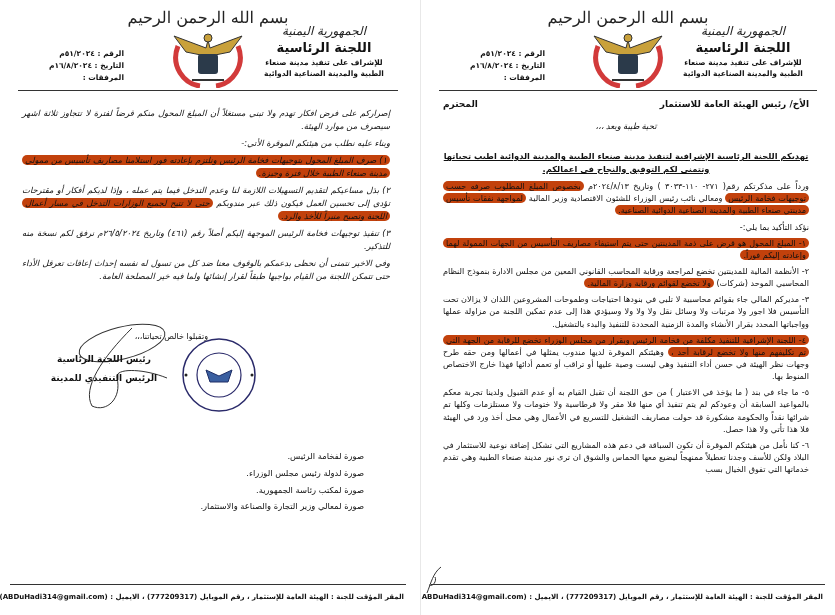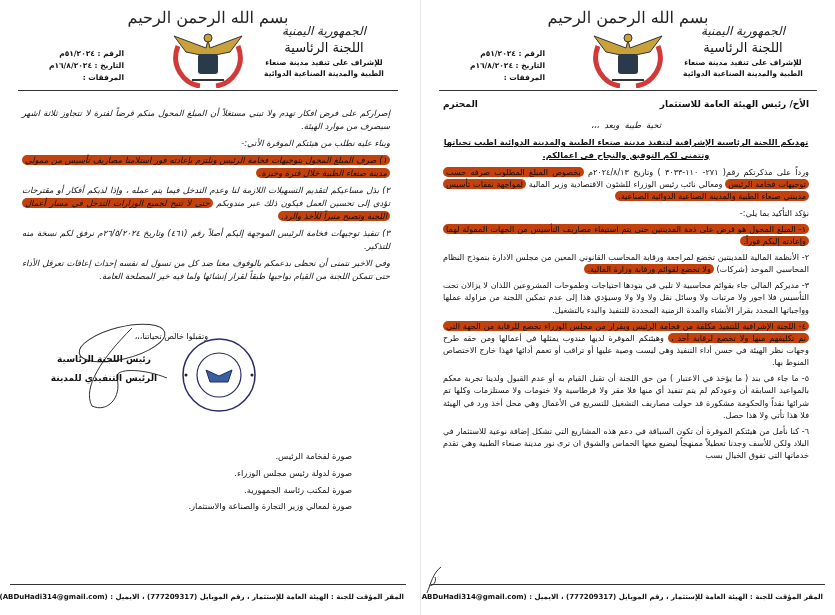--- a/index.html
+++ b/index.html
@@ -11,42 +11,42 @@
   }
   .page-left { left: 0; width: 416px; }
   .page-right { left: 420px; width: 415px; border-left: 1px solid #e8e8e8; }
 
   .hdr { position: relative; height: 90px; }
   .basmala { position: absolute; top: 8px; left: 50%; transform: translateX(-50%);
     font-family: "DejaVu Serif", serif; font-size: 16px; letter-spacing: 1px; color: #222; white-space: nowrap; }
   .emblem { position: absolute; top: 26px; left: 50%; transform: translateX(-50%); width: 76px; height: 62px; }
   .org { position: absolute; top: 24px; right: 22px; text-align: center; width: 140px; }
   .org .country { font-family: "DejaVu Serif", serif; font-size: 12px; font-style: italic; color: #222; }
-  .org .name { font-size: 13px; font-weight: normal; margin-top: 2px; }
+  .org .name { font-size: 13px; font-weight: bold; margin-top: 2px; }
   .org .sub { font-size: 7.5px; font-weight: bold; margin-top: 3px; line-height: 1.45; white-space: nowrap; }
   .refs { position: absolute; top: 48px; left: 24px; font-size: 7.5px; font-weight: bold; line-height: 1.6; direction: rtl; text-align: right; width: 100px; }
   .hr { position: absolute; top: 90px; left: 18px; right: 18px; height: 0; border-top: 1.2px solid #333; }
 
   .body { position: absolute; top: 96px; left: 18px; right: 22px; font-size: 8.4px; line-height: 1.55; text-align: justify; }
   .body p { margin-bottom: 4px; }
   .hl { background: #c2410c; border-radius: 7px; padding: 0 3px; box-decoration-break: clone; -webkit-box-decoration-break: clone; }
 
   .addressee { display: flex; justify-content: space-between; font-size: 9px; font-weight: bold; margin-bottom: 8px; }
-  .greet { text-align: center; font-family: Liberation Mono, monospace; font-style: italic; font-size: 8.5px; margin-bottom: 4px; }
+  .greet { text-align: center; font-family: Liberation Serif, serif; font-style: italic; font-size: 8.5px; margin-bottom: 18px; }
   .intro { font-weight: bold; text-decoration: underline; text-align: center; font-size: 8.3px; margin-bottom: 5px; }
 
   .footer-line { position: absolute; bottom: 30px; left: 10px; right: 10px; border-top: 1.2px solid #333; }
   .footer { position: absolute; bottom: 14px; left: 10px; right: 12px; font-size: 7px; font-weight: bold; white-space: nowrap; text-align: center; }
 
   .closing { position: absolute; top: 332px; right: 208px; font-size: 8px; }
   .sig-block { position: absolute; top: 350px; left: 44px; text-align: center; font-size: 9px; font-weight: bold; line-height: 2.1; width: 120px; }
   .sig-name { margin-top: 10px; }
   .scribble { position: absolute; top: 318px; left: 62px; width: 110px; height: 95px; }
   .stamp { position: absolute; top: 336px; left: 180px; width: 78px; height: 78px; }
-  .cc { position: absolute; top: 448px; right: 64px; font-size: 8.4px; line-height: 2.0; text-align: right; }
+  .cc { position: absolute; top: 448px; right: 52px; font-size: 8.4px; line-height: 2.0; text-align: right; }
   .pen-mark { position: absolute; bottom: 20px; right: -2px; width: 22px; height: 30px; }
 </style>
 </head>
 <body>
 
 <div class="page page-left">
   <div class="hdr">
     <div class="basmala">بسم الله الرحمن الرحيم</div>
     <svg class="emblem" viewBox="0 0 76 62">
       <path d="M8 20 C0 40, 14 58, 30 60" stroke="#d23a3a" stroke-width="5" fill="none"></path>

